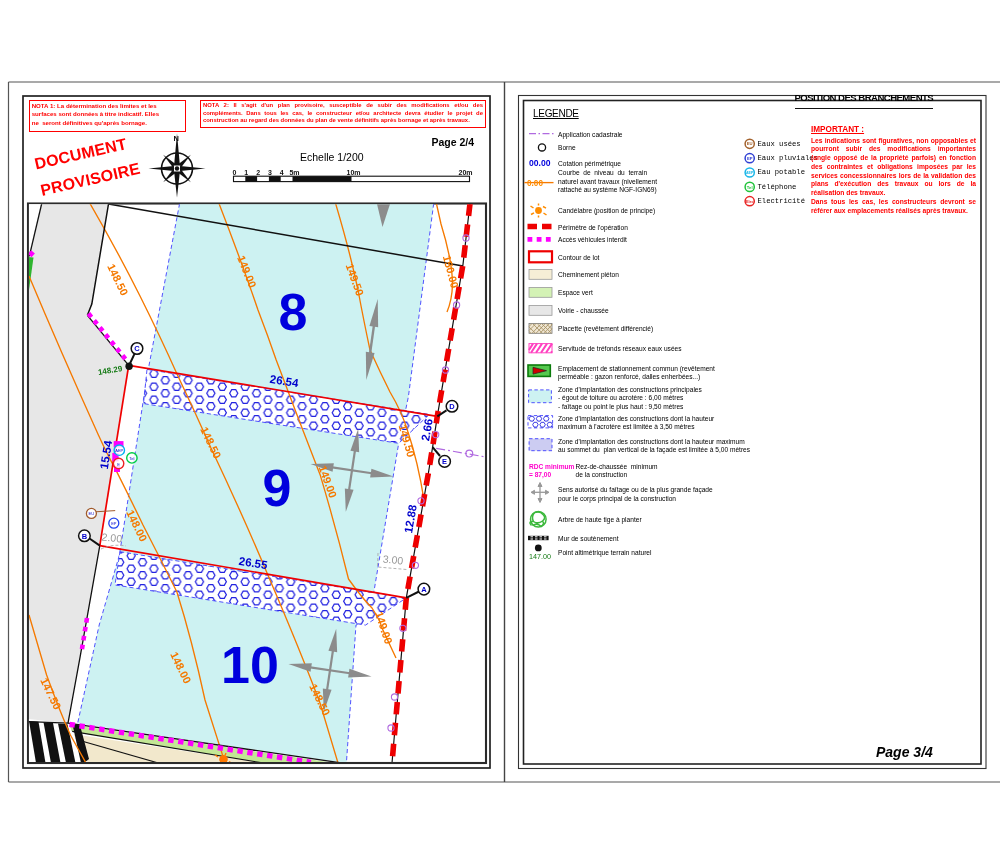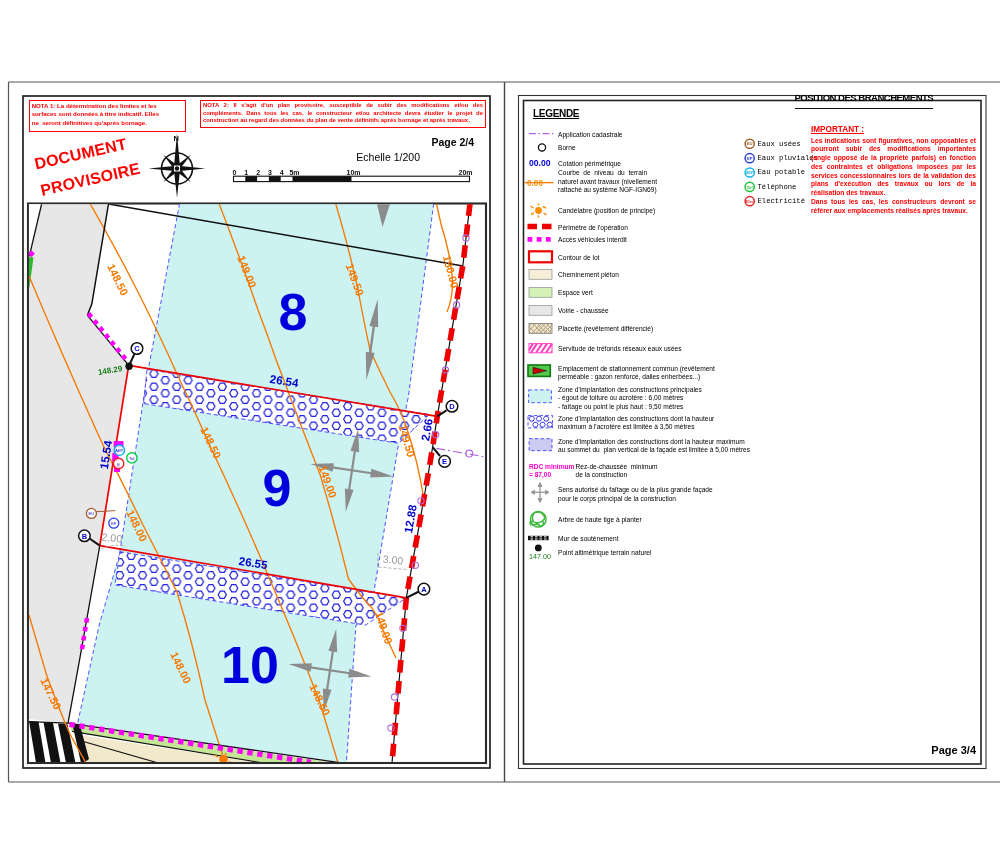--- a/index.html
+++ b/index.html
@@ -307,27 +307,27 @@
 </svg>
 
 <div class="abs red" style="left:28.7px;top:99.7px;width:151px;height:27px;border:1px solid #ff0000;padding:1.5px 2px;font-size:6.1px;line-height:8.2px;font-weight:bold;white-space:nowrap;">NOTA 1: La détermination des limites et les<br>surfaces sont données à titre indicatif. Elles<br>ne&nbsp; seront définitives qu'après bornage.</div>
 
 <div class="abs red j" style="left:200px;top:99.7px;width:280px;height:23px;border:1px solid #ff0000;padding:1.5px 2px;font-size:5.9px;line-height:7.6px;font-weight:bold;">NOTA 2: Il s'agit d'un plan provisoire, susceptible de subir des modifications et/ou des compléments. Dans tous les cas, le constructeur et/ou architecte devra étudier le projet de construction au regard des données du plan de vente définitifs après bornage et après travaux.</div>
 
 <div class="abs red" style="left:32px;top:151.5px;font-size:16px;font-weight:bold;line-height:26.5px;transform:rotate(-12.8deg);transform-origin:0 0;letter-spacing:0.2px;">DOCUMENT<br>PROVISOIRE</div>
 
 <div class="abs" style="left:380px;top:136px;width:94px;font-size:10.5px;font-weight:bold;text-align:right;">Page 2/4</div>
 
-<div class="abs" style="left:300px;top:151px;width:120px;font-size:10.5px;text-align:right;">Echelle 1/200</div>
-
-<div class="abs" style="left:533px;top:107.5px;font-size:10px;font-weight:bold;text-decoration:underline;letter-spacing:-0.3px;">LEGENDE</div>
+<div class="abs" style="left:300px;top:151px;width:120px;font-size:10.5px;text-align:left;">Echelle 1/200</div>
+
+<div class="abs" style="left:533px;top:107.5px;font-size:10px;font-weight:normal;text-decoration:underline;letter-spacing:-0.3px;">LEGENDE</div>
 
 <div class="abs" style="left:794.5px;top:92px;font-size:9.6px;font-weight:bold;white-space:nowrap;letter-spacing:-0.55px;border-bottom:1.3px solid #111;padding-bottom:5px;">POSITION DES BRANCHEMENTS</div>
 
-<div class="abs" style="left:876px;top:744px;width:100px;font-size:11px;font-weight:bold;text-align:right;">Page 3/4</div>
+<div class="abs" style="left:876px;top:744px;width:100px;font-size:14px;font-weight:bold;font-style:italic;">Page 3/4</div>
 
 <svg class="abs" style="left:518px;top:95px" width="270" height="600" viewBox="518 95 270 600">
 
 <line x1="529" y1="133.6" x2="553.5" y2="133.6" stroke="#b06ae0" stroke-width="1.3" stroke-dasharray="7,2.5,1.5,2.5"></line>
 
 <circle cx="542" cy="147.4" r="3.6" fill="none" stroke="#111" stroke-width="1.3"></circle>
 
 <text x="529" y="165.8" font-size="8.6" font-weight="bold" fill="#0000dd">00.00</text>
 
 <g>

